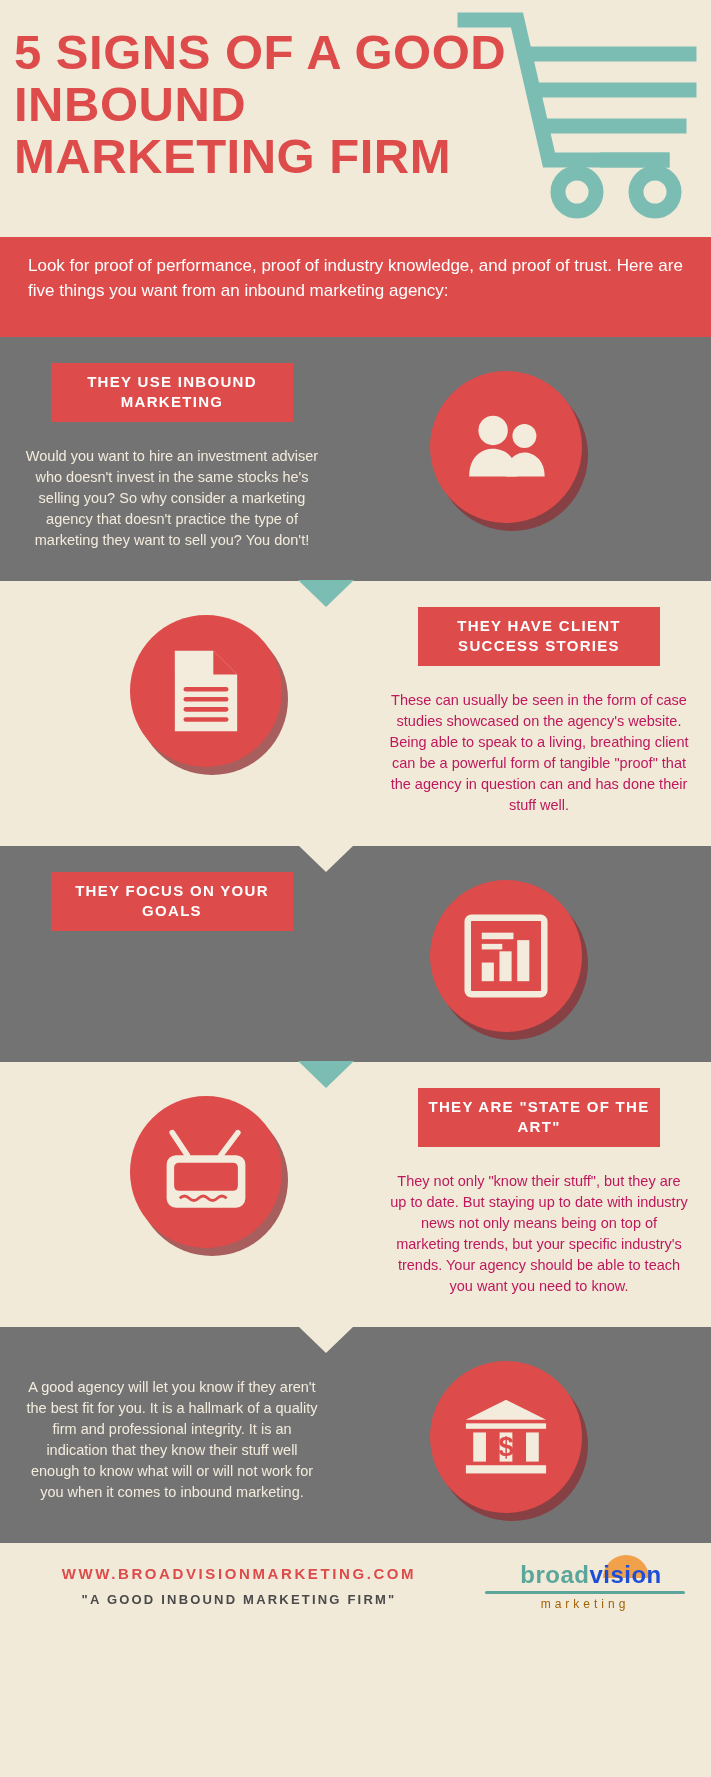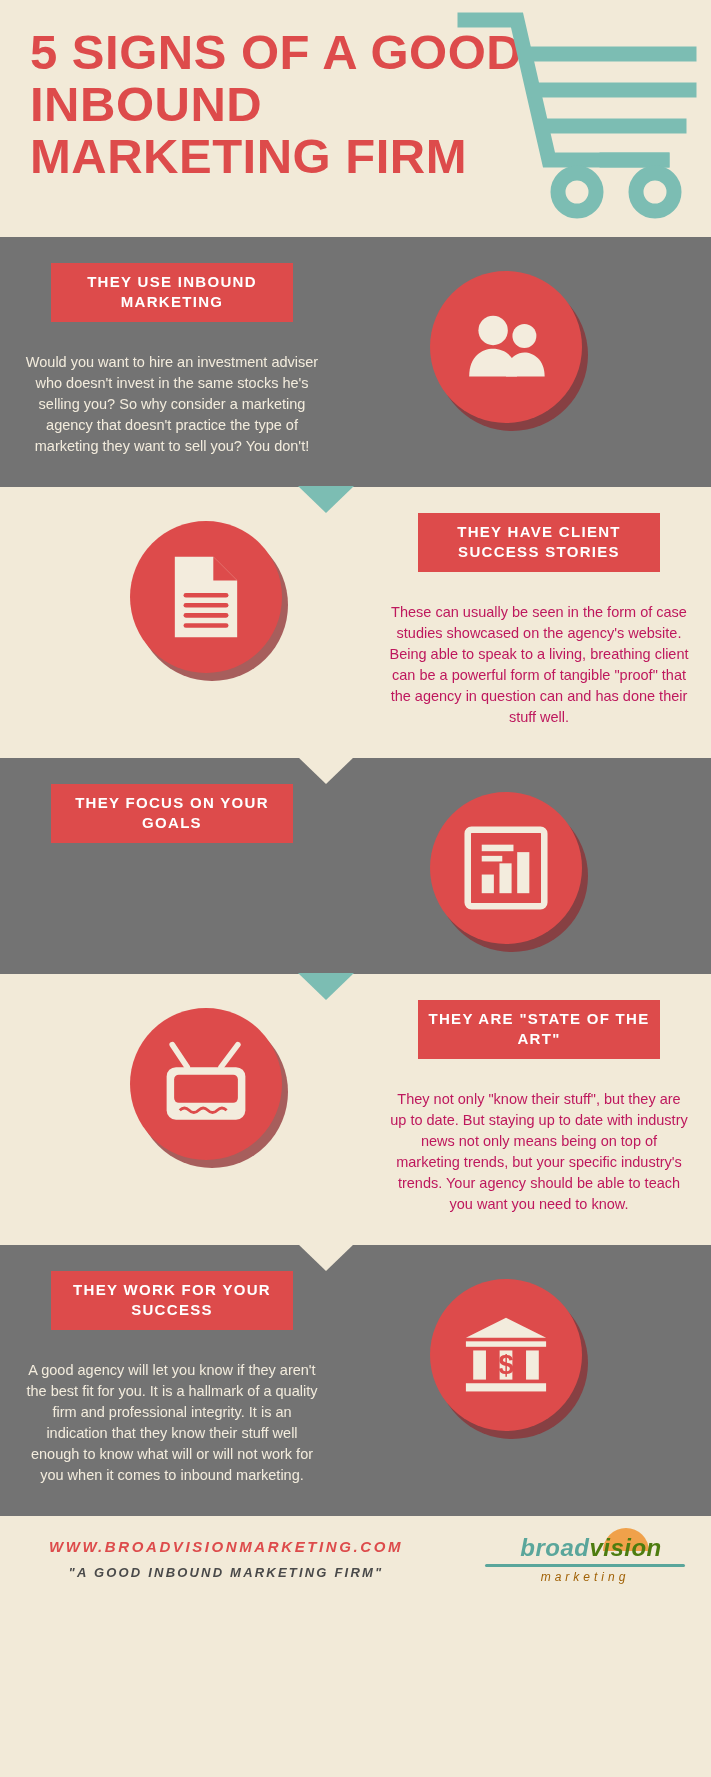--- a/index.html
+++ b/index.html
@@ -18,21 +18,21 @@
 
   
   .header{
     position:relative;
     height:237px;
     background:#f2ead8;
     overflow:hidden;
   }
   .title{
     position:absolute;
-    left:30px;
+    left:14px;
     top:26px;
     width:520px;
     color:#dd4b4b;
     font-size:49px;
     line-height:52px;
     font-weight:bold;
     letter-spacing:0.5px;
     text-transform:uppercase;
   }
   .cart{
@@ -88,21 +88,21 @@
     font-size:15px;
     font-weight:bold;
     letter-spacing:1.3px;
     line-height:20px;
     text-align:center;
     padding:9px 10px 10px 10px;
     text-transform:uppercase;
   }
   .label.narrow{width:222px;margin:0 auto;}
   .body{
-    margin-top:30px;
+    margin-top:24px;
     font-size:14.5px;
     line-height:21px;
     text-align:center;
   }
   .body.on-teal{color:#f3ecdd;}
   .body.on-cream{color:#be185d;}
 
   
   .badge{
     position:relative;
@@ -140,22 +140,21 @@
   }
   .notch-teal{border-top:27px solid #7cbdb3;}
   .notch-cream{border-top:27px solid #f2ead8;}
 
   
   .footer{
     background:#f2ead8;
     display:flex;
     align-items:center;
     justify-content:space-between;
-    padding:18px 26px 22px 26px;
-    font-style:italic;
+    padding:18px 26px 22px 39px;
   }
   .footer-left{width:400px;}
   .f-url{
     color:#dd4b4b;
     font-size:15px;
     font-weight:bold;
     letter-spacing:2.6px;
     text-align:center;
   }
   .f-tag{
@@ -179,21 +178,21 @@
     background:#f0a14a;
   }
   .logo-name{
     position:relative;
     font-size:24px;
     letter-spacing:0.5px;
     color:#5aa69b;
     font-weight:bold;
   }
   .logo-name .b{color:#5aa69b;margin-left:12px;}
-  .logo-name .v{color:#4d7c0f;}
+  .logo-name .v{color:#1d4ed8;}
   .logo-sub{
     position:relative;
     margin-top:2px;
     font-size:12px;
     letter-spacing:4px;
     color:#a16207;
   }
   .logo-rule{
     position:relative;
     height:3px;
@@ -217,20 +216,21 @@
           <path d="M82 80 H232"></path>
           <path d="M88 116 H222"></path>
           <path d="M205 150 H150"></path>
         </g>
         <circle cx="120" cy="182" r="19" fill="none" stroke="#7cbdb3" stroke-width="15"></circle>
         <circle cx="198" cy="182" r="19" fill="none" stroke="#7cbdb3" stroke-width="15"></circle>
       </svg>
     </div>
   </div>
 
+  <div class="intro">Look for proof of performance, proof of industry knowledge, and proof of trust. Here are five things you want from an inbound marketing agency:</div>
 
   <div class="section sec-teal">
     <div class="row">
       <div class="textcol">
         <div class="label narrow">They Use Inbound Marketing</div>
         <div class="body on-teal">Would you want to hire an investment adviser who doesn't invest in the same stocks he's selling you? So why consider a marketing agency that doesn't practice the type of marketing they want to sell you? You don't!</div>
       </div>
       <div class="iconcol">
         <div class="badge">
           <div class="shadow"></div>
@@ -335,21 +335,20 @@
           </div>
         </div>
       </div>
     </div>
     <div class="notch notch-cream"></div>
   </div>
 
   <div class="section sec-teal">
     <div class="row">
       <div class="textcol">
-        <div class="label narrow">They Work For Your Success</div>
         <div class="body on-teal">A good agency will let you know if they aren't the best fit for you. It is a hallmark of a quality firm and professional integrity. It is an indication that they know their stuff well enough to know what will or will not work for you when it comes to inbound marketing.</div>
       </div>
       <div class="iconcol">
         <div class="badge">
           <div class="shadow"></div>
           <div class="disc">
             <span>
               <svg viewBox="0 0 100 90" width="92" height="82" aria-hidden="true">
                 <path d="M50 4 L94 26 H6 Z" fill="#f3ecdd"></path>
                 <rect x="6" y="30" width="88" height="6" fill="#f3ecdd"></rect>

